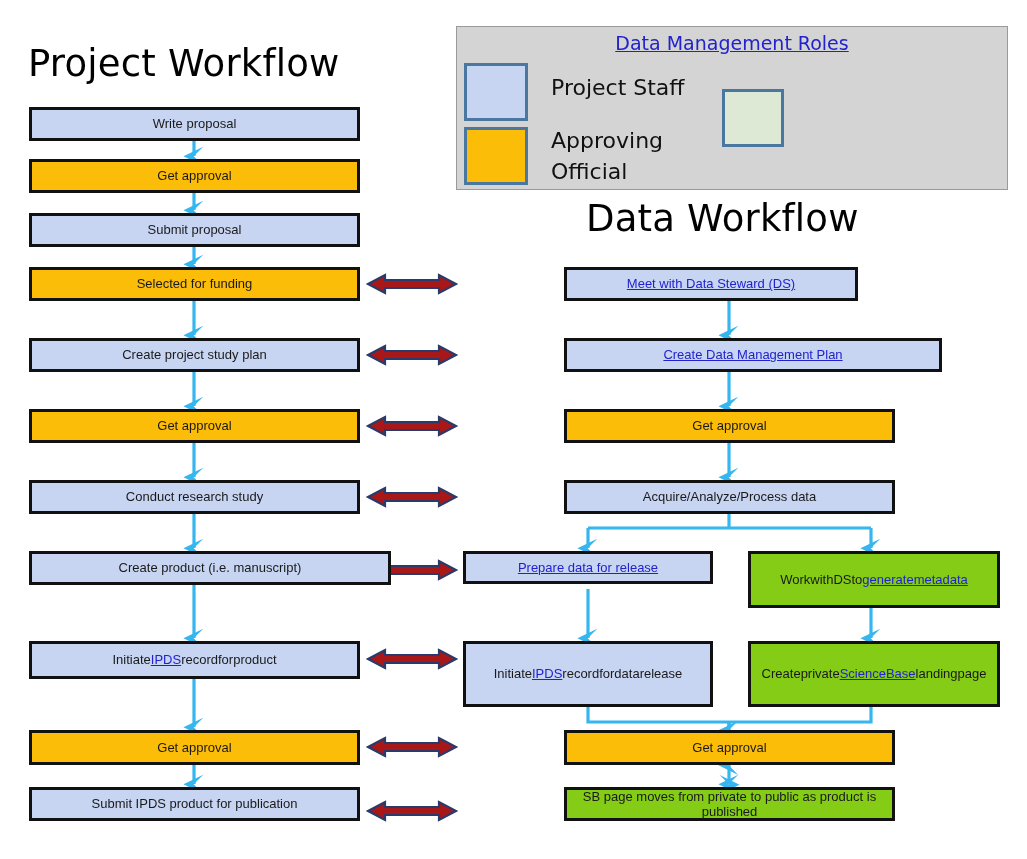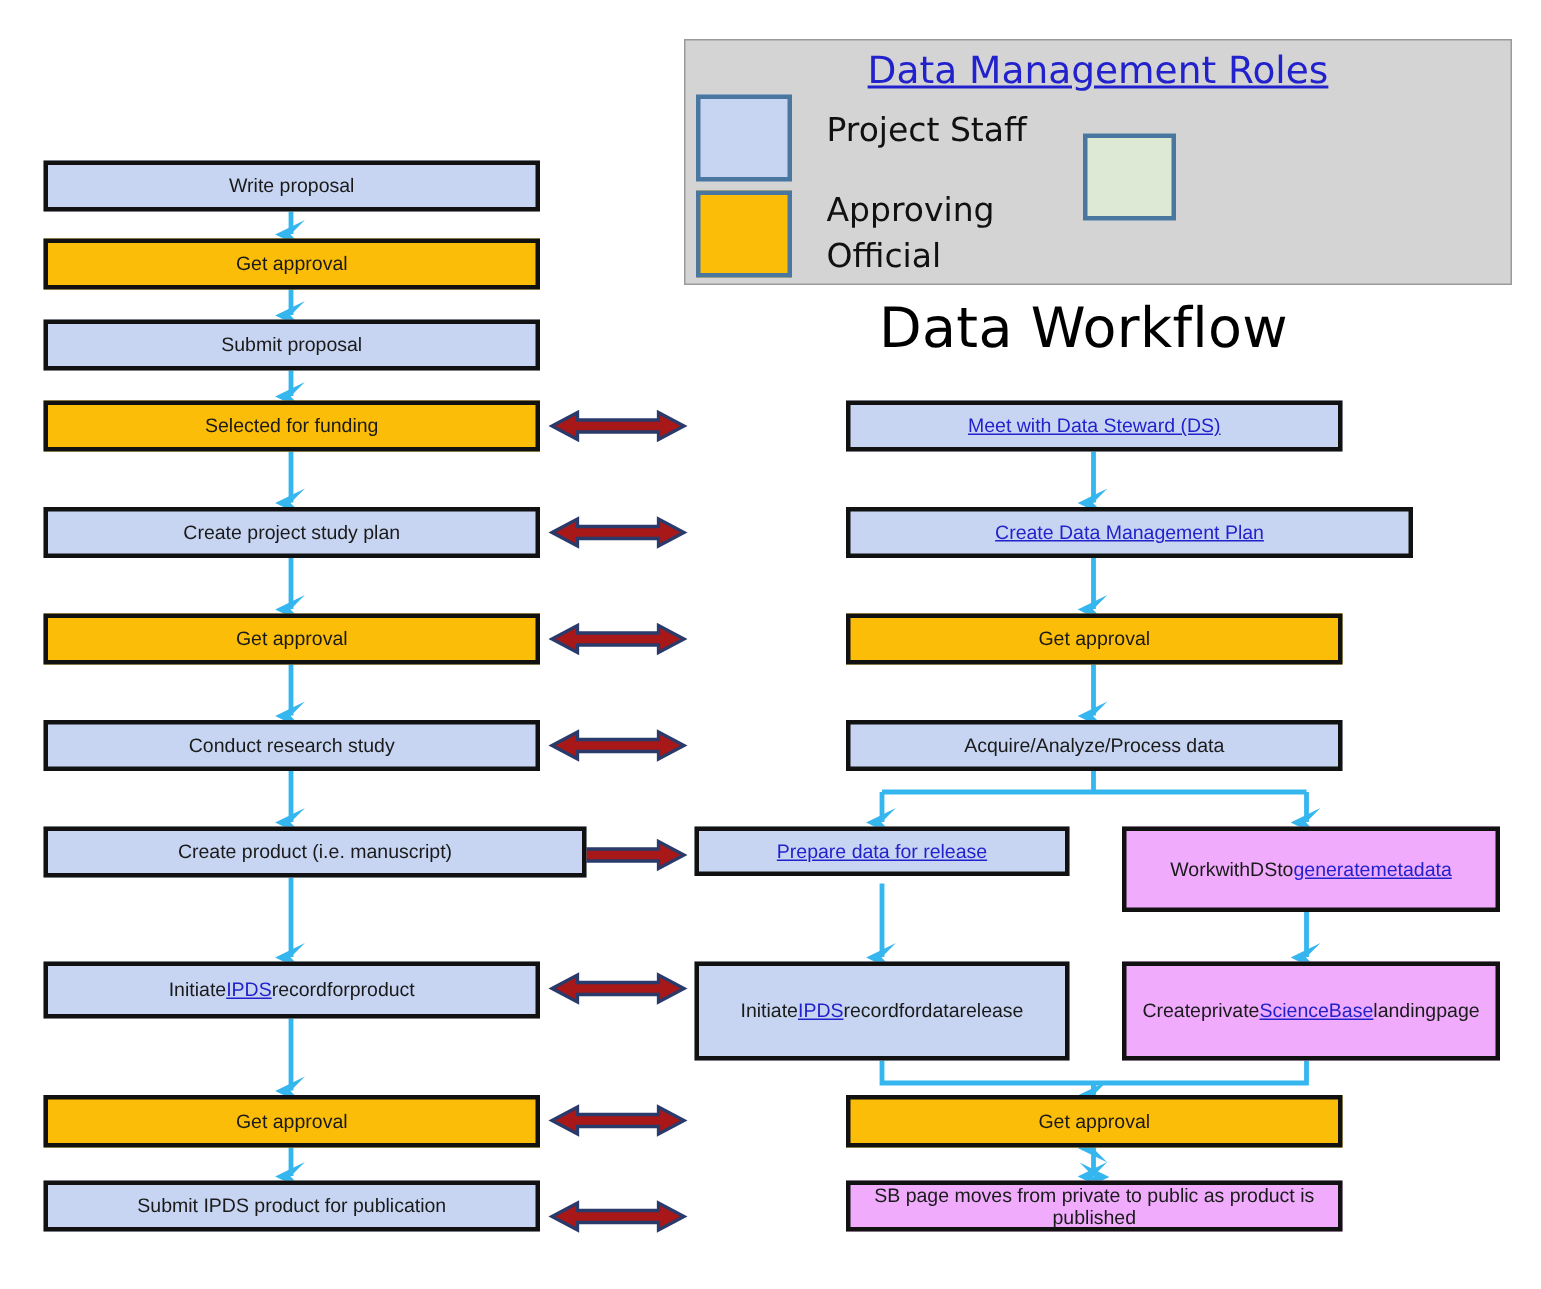--- a/index.html
+++ b/index.html
@@ -13,33 +13,33 @@
     font-family:"DejaVu Sans",sans-serif;font-weight:400;letter-spacing:.2px;
   }
 
   .node{
     position:absolute;box-sizing:border-box;border:3px solid #111111;
     display:flex;align-items:center;justify-content:center;text-align:center;
     font-size:13px;line-height:1.18;color:#1a1a1a;padding:1px 6px;
   }
   .staff{background:#c7d5f2;}
   .approve{background:#fcbd08;}
-  .steward{background:#f0abfc;}
+  .steward{background:#84cc16;}
 
   .node .lnk{color:#2222cc;text-decoration:underline;}
   .node.alllink{color:#2222cc;text-decoration:underline;}
 
   
   #legend{
     position:absolute;left:456px;top:26px;width:552px;height:164px;
     box-sizing:border-box;background:#d4d4d4;border:1px solid #9a9a9a;
   }
   #legend-title{
     position:absolute;left:0;right:0;top:5px;text-align:center;
-    font-size:25px;color:#2222cc;text-decoration:underline;
+    font-size:19px;color:#2222cc;text-decoration:underline;
     font-family:"DejaVu Sans",sans-serif;white-space:nowrap;
   }
   .sw{position:absolute;box-sizing:border-box;border:3px solid #4a77a0;}
   .swlabel{position:absolute;font-size:22px;color:#111111;
     font-family:"DejaVu Sans",sans-serif;line-height:1.16;}
 </style>
 </head>
 <body>
 
 <div id="stage">
@@ -95,20 +95,21 @@
         <path d="M368,355 L385,346 L385,351 L439,351 L439,346 L456,355 L439,364 L439,359 L385,359 L385,364 Z" fill="#a81818" stroke="#2a3a6a" stroke-width="2.2" stroke-linejoin="miter"></path>
         <path d="M368,426 L385,417 L385,422 L439,422 L439,417 L456,426 L439,435 L439,430 L385,430 L385,435 Z" fill="#a81818" stroke="#2a3a6a" stroke-width="2.2" stroke-linejoin="miter"></path>
         <path d="M368,497 L385,488 L385,493 L439,493 L439,488 L456,497 L439,506 L439,501 L385,501 L385,506 Z" fill="#a81818" stroke="#2a3a6a" stroke-width="2.2" stroke-linejoin="miter"></path>
         <path d="M368,570 L385,561 L385,566 L439,566 L439,561 L456,570 L439,579 L439,574 L385,574 L385,579 Z" fill="#a81818" stroke="#2a3a6a" stroke-width="2.2" stroke-linejoin="miter"></path>
         <path d="M368,659 L385,650 L385,655 L439,655 L439,650 L456,659 L439,668 L439,663 L385,663 L385,668 Z" fill="#a81818" stroke="#2a3a6a" stroke-width="2.2" stroke-linejoin="miter"></path>
         <path d="M368,747 L385,738 L385,743 L439,743 L439,738 L456,747 L439,756 L439,751 L385,751 L385,756 Z" fill="#a81818" stroke="#2a3a6a" stroke-width="2.2" stroke-linejoin="miter"></path>
         <path d="M368,811 L385,802 L385,807 L439,807 L439,802 L456,811 L439,820 L439,815 L385,815 L385,820 Z" fill="#a81818" stroke="#2a3a6a" stroke-width="2.2" stroke-linejoin="miter"></path>
       </g>
   </svg>
 
+  <div class="title" style="left:28px;top:42px;">Project Workflow</div>
   <div class="title" style="left:586px;top:197px;text-align:center;">Data Workflow</div>
 
   <div id="legend">
     <div id="legend-title">Data Management Roles</div>
     <div class="sw" style="left:7px;top:36px;width:64px;height:58px;background:#c7d5f2;"></div>
     <div class="swlabel" style="left:94px;top:48px;">Project Staff</div>
     <div class="sw" style="left:7px;top:100px;width:64px;height:58px;background:#fcbd08;"></div>
     <div class="swlabel" style="left:94px;top:101px;">Approving</div>
     <div class="swlabel" style="left:94px;top:132px;">Official</div>
     <div class="sw" style="left:265px;top:62px;width:62px;height:58px;background:#dde9d4;"></div>
@@ -127,21 +128,21 @@
         <span>Initiate</span> 
         <span class="lnk">IPDS</span> 
         <span>record</span> 
         <span>for</span> 
         <span>product</span>
       </div>
       <div class="node approve" style="left: 29px; top: 730px; width: 331px; height: 35px;">Get approval</div>
       <div class="node staff" style="left: 29px; top: 787px; width: 331px; height: 34px;">Submit IPDS product for publication</div>
     </div>
   <div id="data-nodes">
-      <div class="node staff alllink" style="left: 564px; top: 267px; width: 331px; height: 34px;">Meet with Data Steward (DS)</div>
+      <div class="node staff alllink" style="left: 564px; top: 267px; width: 294px; height: 34px;">Meet with Data Steward (DS)</div>
       <div class="node staff alllink" style="left: 564px; top: 338px; width: 378px; height: 34px;">Create Data Management Plan</div>
       <div class="node approve" style="left: 564px; top: 409px; width: 331px; height: 34px;">Get approval</div>
       <div class="node staff" style="left: 564px; top: 480px; width: 331px; height: 34px;">Acquire/Analyze/Process data</div>
       <div class="node staff alllink" style="left: 463px; top: 551px; width: 250px; height: 33px;">Prepare data for release</div>
       <div class="node steward" style="left: 748px; top: 551px; width: 252px; height: 57px;">
         <span>Work</span> 
         <span>with</span> 
         <span>DS</span> 
         <span>to</span> 
         <span class="lnk">generate</span> 

